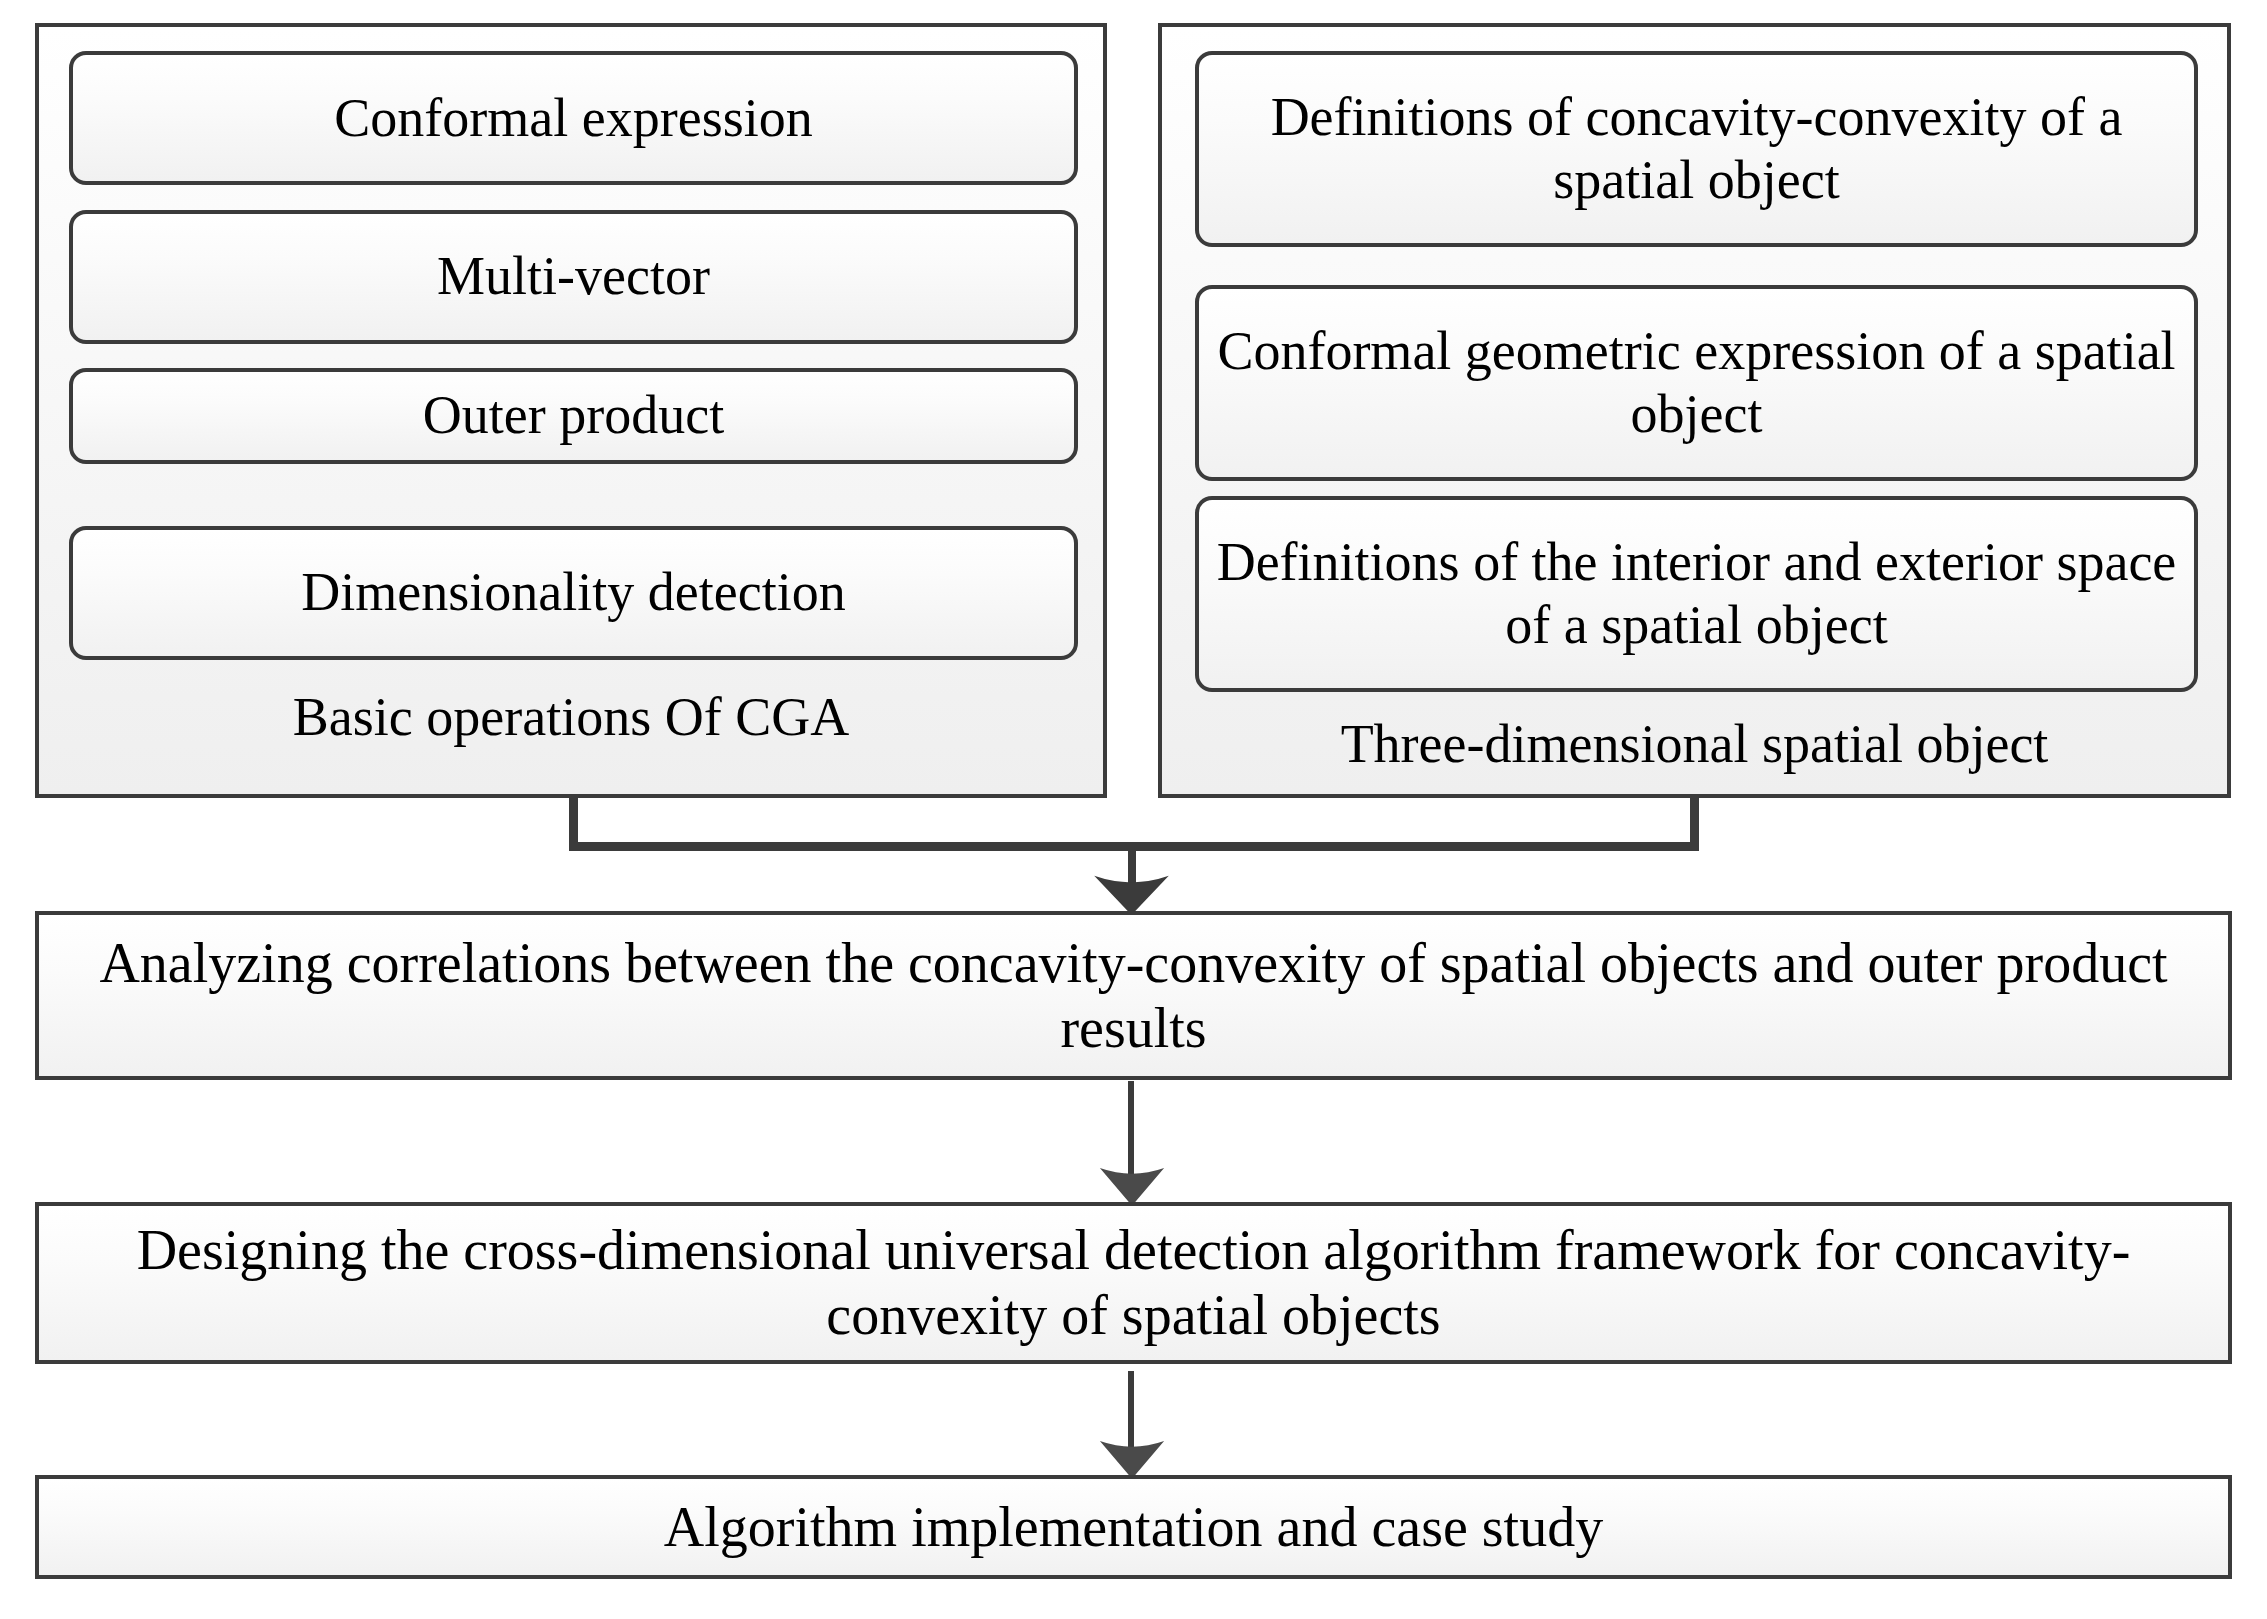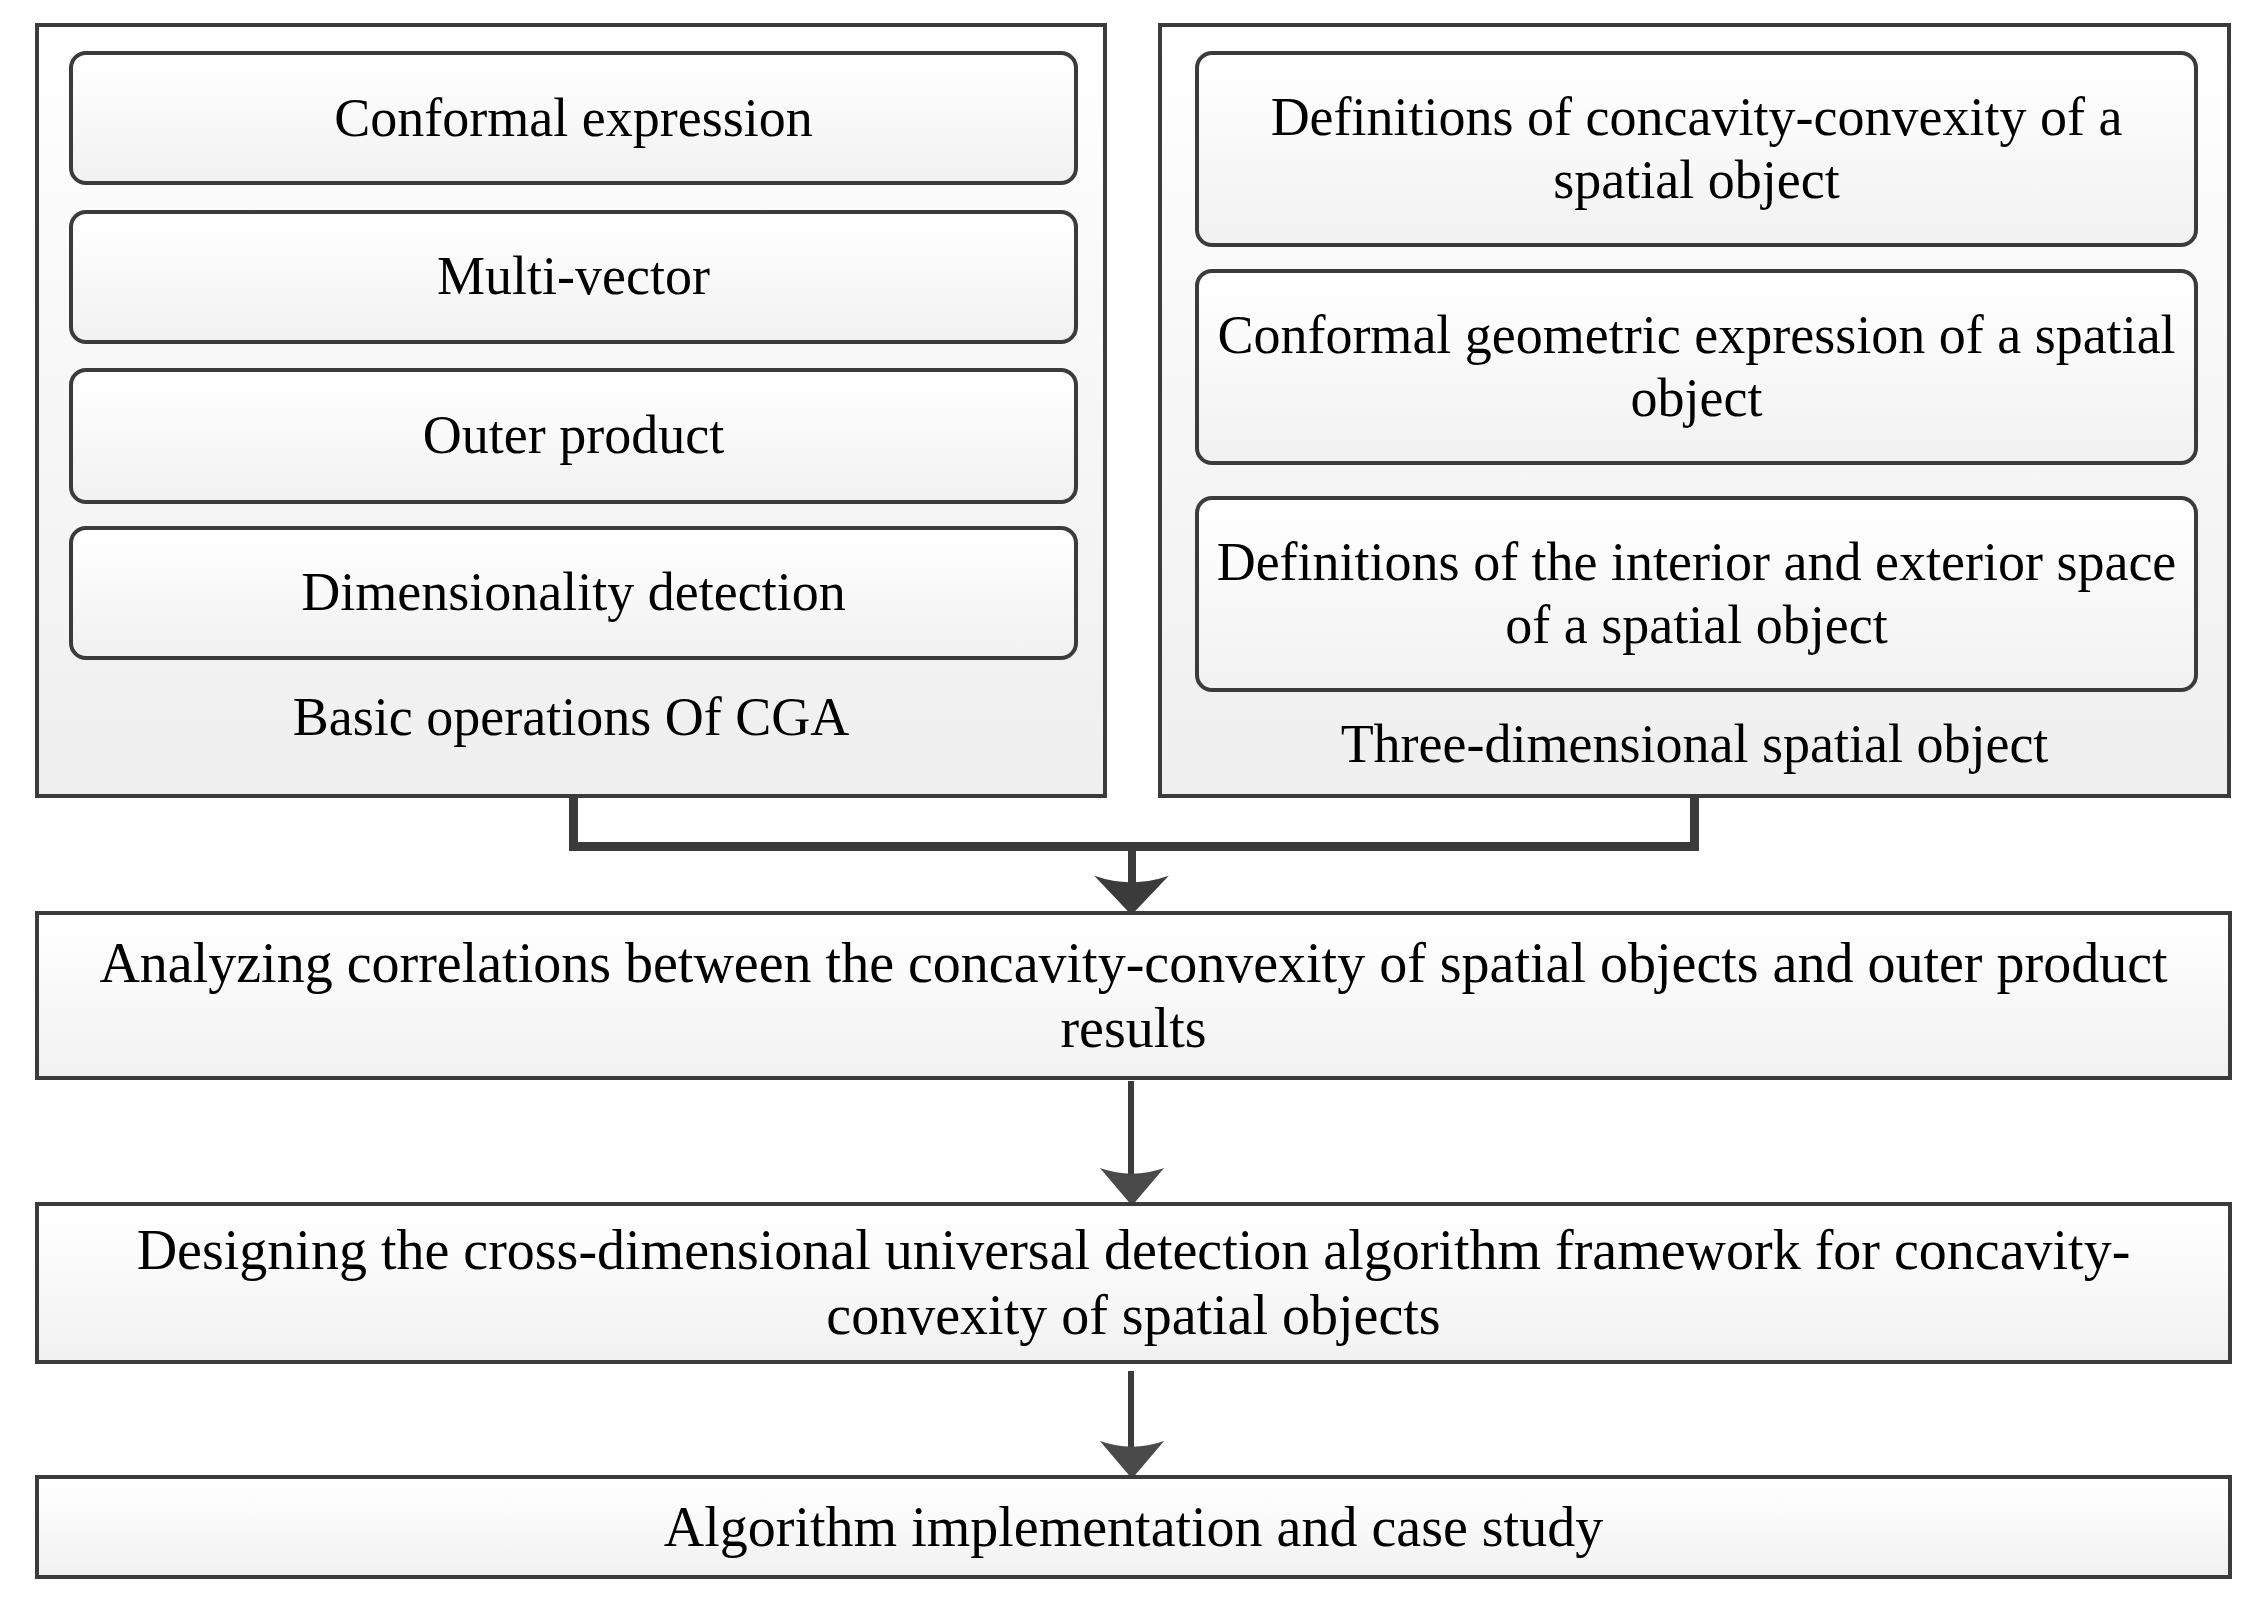--- a/index.html
+++ b/index.html
@@ -74,38 +74,38 @@
   <div class="box group-box" style="left:35px; top:22.6px; width:1072px; height:775px;">
 
     <div class="box inner-box fs-main" style="left:30px; top:24.5px; width:1009px; height:134px;">
       <span>Conformal expression</span>
     </div>
 
     <div class="box inner-box fs-main" style="left:30px; top:183px; width:1009px; height:134px;">
       <span>Multi-vector</span>
     </div>
 
-    <div class="box inner-box fs-main" style="left:30px; top:341px; width:1009px; height:136px;">
+    <div class="box inner-box fs-main" style="left:30px; top:341px; width:1009px; height:96px;">
       <span>Outer product</span>
     </div>
 
     <div class="box inner-box fs-main" style="left:30px; top:499px; width:1009px; height:134px;">
       <span>Dimensionality detection</span>
     </div>
 
     <div class="group-label fs-group" style="top:659px;">Basic operations Of CGA</div>
   </div>
 
   <div class="box group-box" style="left:1158px; top:22.6px; width:1073px; height:775px;">
 
     <div class="box inner-box fs-main" style="left:33px; top:24.5px; width:1003px; height:196px; padding:0 13px;">
       <span>Definitions of concavity-convexity of a spatial object</span>
     </div>
 
-    <div class="box inner-box fs-main" style="left:33px; top:242px; width:1003px; height:196px; padding:0 13px;">
+    <div class="box inner-box fs-main" style="left:33px; top:258px; width:1003px; height:196px; padding:0 13px;">
       <span>Conformal geometric expression of a spatial object</span>
     </div>
 
     <div class="box inner-box fs-main" style="left:33px; top:469px; width:1003px; height:196px; padding:0 13px;">
       <span>Definitions of the interior and exterior space of a spatial object</span>
     </div>
 
     <div class="group-label fs-group" style="top:686px;">Three-dimensional spatial object</div>
   </div>
 

